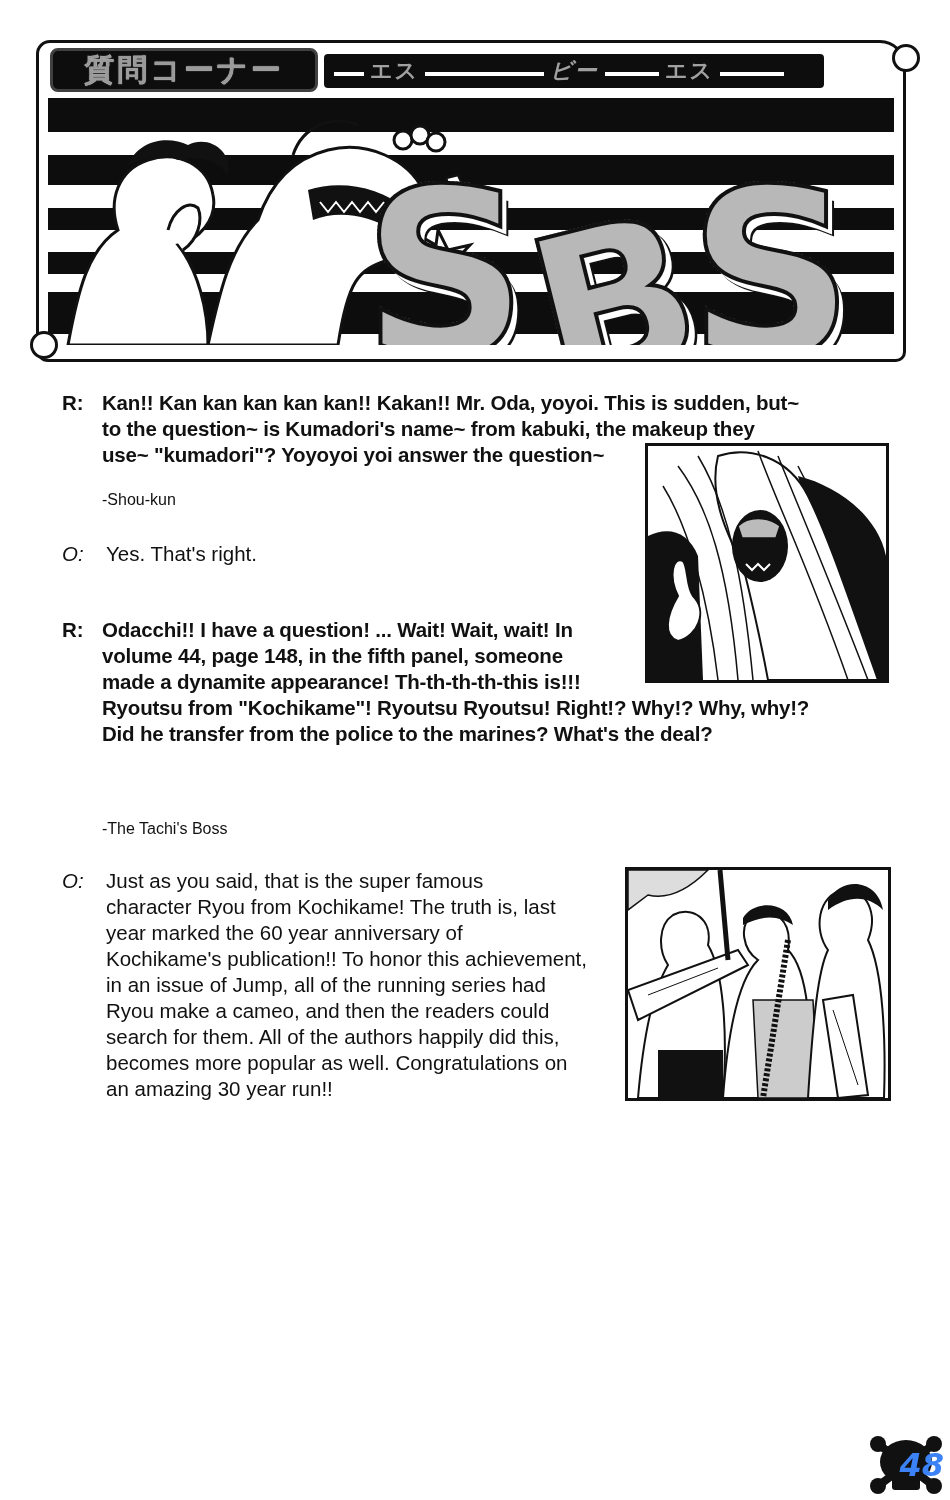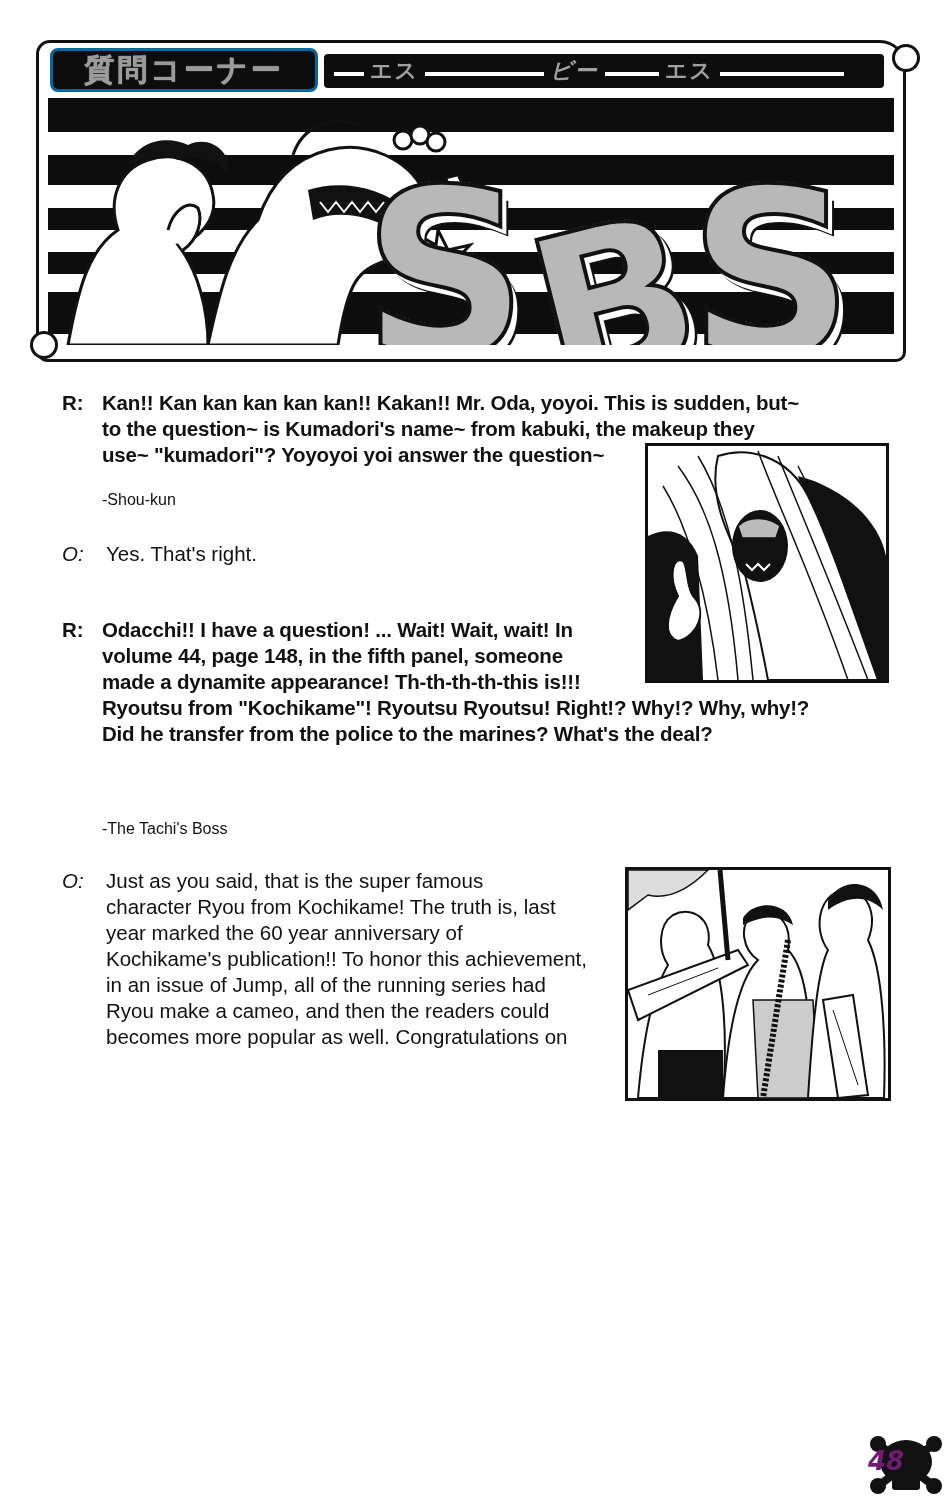--- a/index.html
+++ b/index.html
@@ -6,25 +6,25 @@
   body { width:950px; height:1500px; position:relative; overflow:hidden;
          font-family:"DejaVu Sans", sans-serif; color:#111; }
 
   
   .banner { position:absolute; left:36px; top:40px; width:880px; height:325px; }
   .banner-frame { position:absolute; left:0; top:0; width:870px; height:322px;
                   border:3px solid #111; border-radius:14px 26px 10px 12px; background:#fff; box-sizing:border-box; }
   .banner-inner { position:absolute; left:12px; top:40px; width:846px; height:265px; overflow:hidden; background:#fff; }
   .stripe { position:absolute; left:0; width:100%; background:#0d0d0d; }
   .title-box { position:absolute; left:14px; top:8px; width:268px; height:44px; background:#0d0d0d;
-               border:3px solid #0369a1; border-radius:8px; box-sizing:border-box;
+               border:3px solid #404040; border-radius:8px; box-sizing:border-box;
                display:flex; align-items:center; justify-content:center; }
   .title-jp { font-family:"DejaVu Sans", sans-serif; font-weight:bold; font-size:30px; letter-spacing:3px;
               color:#9a9a9a; text-shadow:0 0 1px #fff; }
-  .title-bar { position:absolute; left:288px; top:14px; width:560px; height:34px; background:#0d0d0d; border-radius:4px; }
+  .title-bar { position:absolute; left:288px; top:14px; width:500px; height:34px; background:#0d0d0d; border-radius:4px; }
   .title-bar-line { position:absolute; left:10px; right:40px; top:18px; height:4px; background:#fff; }
   .kana { position:absolute; top:2px; font-weight:bold; font-size:22px; color:#a0a0a0; background:#0d0d0d; padding:0 6px; letter-spacing:2px; }
 
   .sbs-letters { position:absolute; right:40px; top:60px; height:270px; display:flex; align-items:center; gap:0; }
   .sbs-letter { font-family:"DejaVu Sans", sans-serif; font-weight:bold; font-size:230px; line-height:1;
                 color:#b8b8b8; -webkit-text-stroke:4px #111;
                 background-image:radial-gradient(#777 1px, transparent 1.2px);
                 background-size:4px 4px; -webkit-background-clip:text; background-clip:text;
                 text-shadow:6px 8px 0 #fff, 8px 10px 0 #111; }
   .sbs-letter.tilt { transform:rotate(-14deg) translateY(30px); font-size:210px; }
@@ -39,22 +39,22 @@
   .qa.oda .body { font-weight:normal;margin-left:44px; }
   .qa.oda .label { font-weight:normal; font-style:italic; }
   .signature { position:absolute; left:102px; font-family:"Liberation Sans", sans-serif; font-weight:normal; font-size:16px; }
 
   
   .panel { position:absolute; border:3px solid #111; background:#fff; overflow:hidden; box-sizing:border-box; }
   .panel svg { display:block; }
 
   
   .page-num { position:absolute; left:868px; top:1432px; width:76px; height:64px; }
-  .page-num-text { position:absolute; left:0; top:14px; width:76px; text-align:left;
-                   font-family:"DejaVu Sans", sans-serif; font-weight:bold; font-size:26px; color:#701a75; font-style:italic; }
+  .page-num-text { position:absolute; left:0; top:14px; width:76px; text-align:right;
+                   font-family:"DejaVu Sans", sans-serif; font-weight:bold; font-size:32px; color:#3b82f6; font-style:italic; }
 </style>
 </head>
 <body>
 
 <div class="banner">
   <div class="banner-frame"></div>
 
   <div class="banner-inner">
 
     <div class="stripe" style="top:18px;height:34px;"></div>
@@ -155,21 +155,23 @@
 
 <div class="qa oda" style="top:868px;">
   <span class="label">O:</span>
   <div class="body">
     <span class="line">Just as you said, that is the super famous</span>
     <span class="line">character Ryou from Kochikame! The truth is, last</span>
     <span class="line">year marked the 60 year anniversary of</span>
     <span class="line">Kochikame's publication!! To honor this achievement,</span>
     <span class="line">in an issue of Jump, all of the running series had</span>
     <span class="line">Ryou make a cameo, and then the readers could</span>
+    <span class="line">search for them. All of the authors happily did this,</span>
     <span class="line">becomes more popular as well. Congratulations on</span>
+    <span class="line">an amazing 30 year run!!</span>
   </div>
 </div>
 
 <div class="panel" style="left:625px;top:867px;width:266px;height:234px;">
   <svg width="260" height="228" viewBox="0 0 260 228">
     <rect width="260" height="228" fill="#fff"></rect>
     <path d="M0 0 L80 0 C60 20 40 30 20 25 L0 40 Z" fill="#ddd" stroke="#111" stroke-width="1.5"></path>
 
     <path d="M10 228 C15 170 25 120 40 95 C30 80 30 55 45 45 C65 35 85 50 80 75 C95 100 100 160 95 228 Z" fill="#fff" stroke="#111" stroke-width="2"></path>
     <path d="M30 180 L95 180 L95 228 L30 228 Z" fill="#111"></path>

